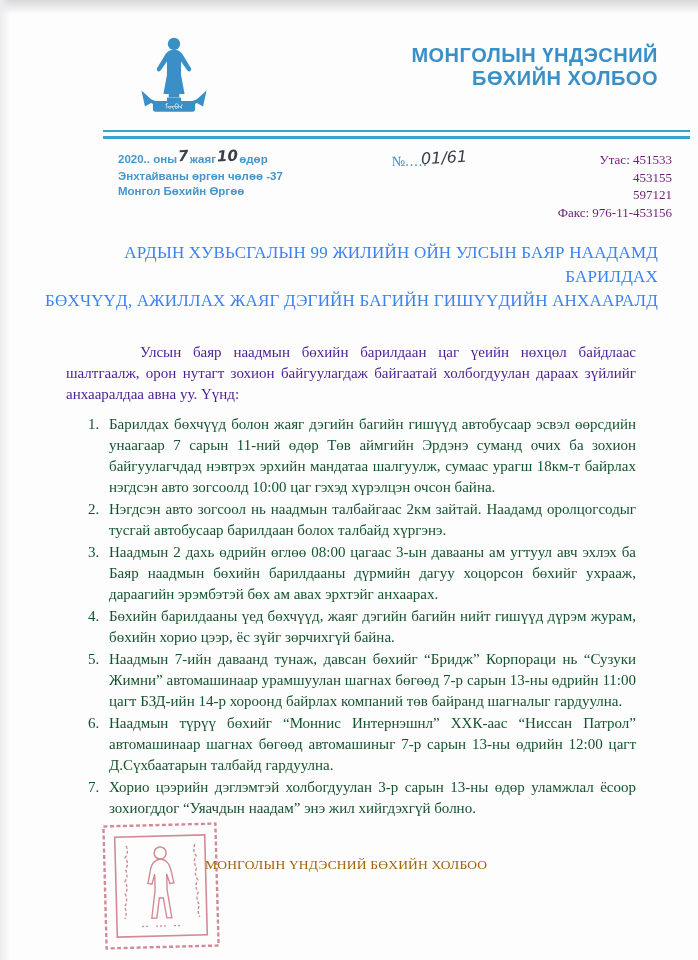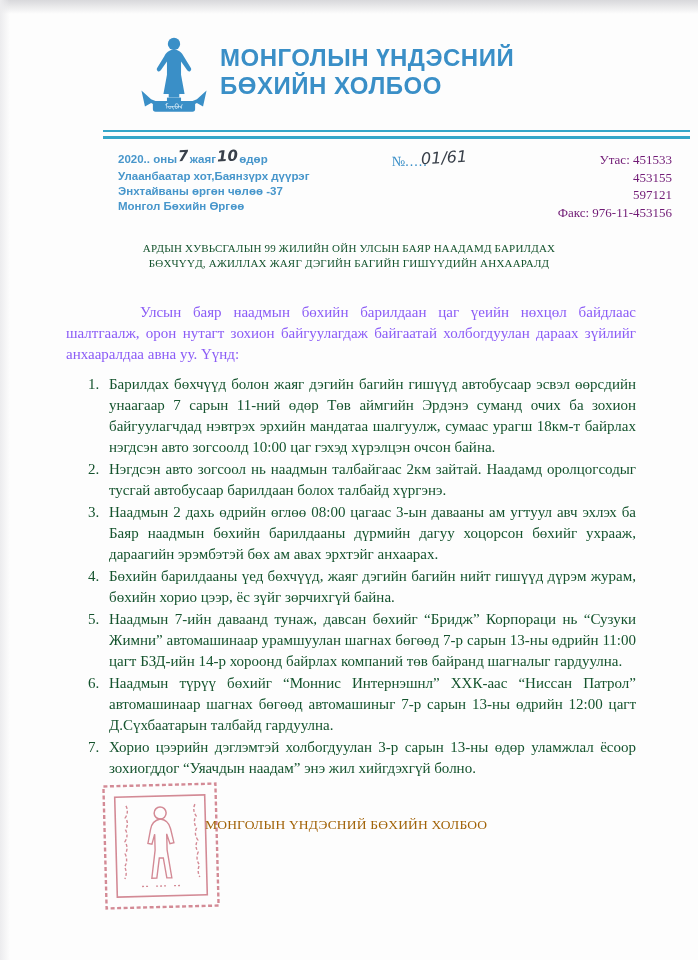--- a/index.html
+++ b/index.html
@@ -6,43 +6,43 @@
   body{background:#ffffff;font-family:"Liberation Serif",serif;}
   .page{position:relative;width:698px;height:960px;background:#fdfdfd;overflow:hidden;}
   .scan-top{position:absolute;left:0;top:0;right:0;height:14px;
     background:linear-gradient(#d8d8db,rgba(255,255,255,0));pointer-events:none;}
   .scan-left{position:absolute;left:0;top:0;bottom:0;width:10px;
     background:linear-gradient(90deg,#ececee,rgba(255,255,255,0));pointer-events:none;}
 
   
   .header{display:flex;align-items:flex-start;padding:36px 40px 0 128px;}
   .logo{width:92px;height:88px;flex:0 0 auto;}
-  .org-title{flex:1;text-align:left;color:#3a8fc7;
+  .org-title{flex:1;text-align:right;color:#3a8fc7;
     font-family:"Liberation Sans",sans-serif;font-weight:bold;
-    font-size:24px;line-height:1.15;letter-spacing:.5px;padding-top:8px;}
+    font-size:20px;line-height:1.15;letter-spacing:.5px;padding-top:8px;}
   .rule{margin:6px 8px 0 103px;width:587px;height:4px;
     border-top:2px solid #35a6c8;border-bottom:3px solid #35a6c8;}
 
   
   .meta{position:relative;height:66px;margin-top:10px;font-size:11.5px;}
   .addr{position:absolute;left:118px;top:0;color:#4796cb;
     font-family:"Liberation Sans",sans-serif;font-weight:bold;line-height:1.32;}
   .docnum{position:absolute;left:392px;top:2px;color:#3a8fc7;font-size:14px;}
   .docnum .dots{letter-spacing:1px;color:#3a8fc7;}
   .contacts{position:absolute;right:26px;top:2px;text-align:right;
     color:#701a75;font-size:13px;line-height:1.35;}
   .hw{display:inline-block;font-style:italic;color:#39404a;
     font-family:"DejaVu Sans",sans-serif;transform:rotate(-3deg);}
   .hw-num{font-size:15px;position:relative;top:-2px;margin:0 -2px;}
   .hw-doc{font-size:16px;position:relative;top:-3px;margin-left:-10px;}
 
   
-  .doc-title{margin:26px 40px 0 40px;text-align:center;color:#14532d;
-    font-size:11px;line-height:1.4;letter-spacing:.2px;}
-  .intro{margin:30px 62px 0 66px;color:#8b5cf6;font-size:15px;line-height:1.4;
+  .doc-title{margin:26px 40px 0 40px;text-align:right;color:#3b82f6;
+    font-size:17px;line-height:1.4;letter-spacing:.2px;}
+  .intro{margin:30px 62px 0 66px;color:#4c1d95;font-size:15px;line-height:1.4;
     text-align:justify;text-indent:74px;}
   ol.items{margin:9px 62px 0 88px;padding:0;list-style:none;counter-reset:item;}
   ol.items li{position:relative;padding-left:21px;margin-bottom:1px;
     color:#14532d;font-size:15px;line-height:1.4;text-align:justify;counter-increment:item;}
   ol.items li::before{content:counter(item) ".";position:absolute;left:0;top:0;}
 
   
   .signature{position:relative;height:150px;margin-top:4px;}
   .stamp{position:absolute;left:103px;top:0;width:116px;height:126px;
     opacity:.8;transform:rotate(-1.5deg);}
@@ -78,21 +78,20 @@
 
   <div class="meta">
     <div class="addr">
       <div>
         <span>2020.. оны</span>
         <span class="hw hw-num">7</span>
         <span>жаяг</span>
         <span class="hw hw-num">10</span>
         <span>өдөр</span>
       </div>
-      <div>Улаанбаатар хот,Баянзүрх дүүрэг</div>
       <div>Энхтайваны өргөн чөлөө -37</div>
       <div>Монгол Бөхийн Өргөө</div>
     </div>
     <div class="docnum">
       <span>№</span><span class="dots">.....</span>
       <span class="hw hw-doc">01/61</span>
     </div>
     <div class="contacts">
       <div>Утас: 451533</div>
       <div>453155</div>

